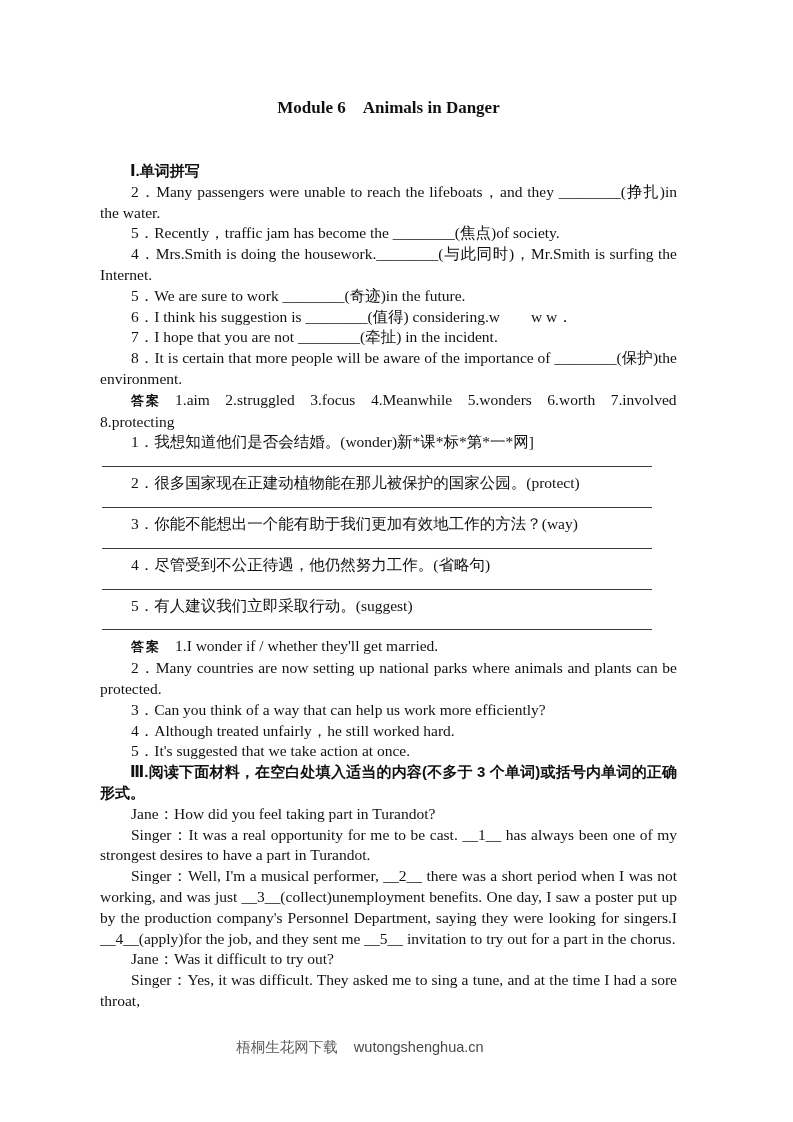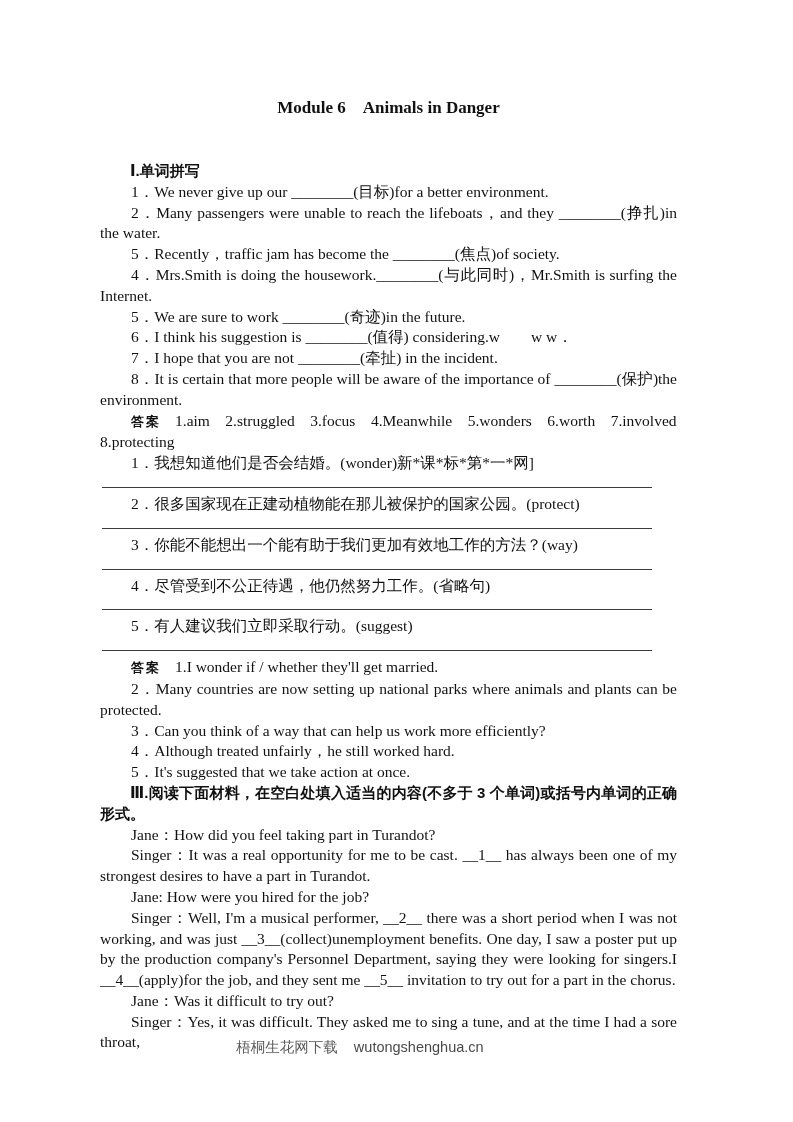--- a/index.html
+++ b/index.html
@@ -67,21 +67,20 @@
 </style>
 </head>
 <body>
 
 <div class="page">
   <div class="content">
 
     <p class="doc-title">Module 6　Animals in Danger</p>
 
     <p class="sec-heading">Ⅰ.单词拼写</p>
-    <p class="indent">1．We never give up our ________(目标)for a better environment.</p>
     <p class="indent">2．Many passengers were unable to reach the lifeboats，and they ________(挣扎)in the water.</p>
     <p class="indent">5．Recently，traffic jam has become the ________(焦点)of society.</p>
     <p class="indent">4．Mrs.Smith is doing the housework.________(与此同时)，Mr.Smith is surfing the Internet.</p>
     <p class="indent">5．We are sure to work ________(奇迹)in the future.</p>
     <p class="indent">6．I think his suggestion is ________(值得) considering.w　　w w．</p>
     <p class="indent">7．I hope that you are not ________(牵扯) in the incident.</p>
     <p class="indent">8．It is certain that more people will be aware of the importance of ________(保护)the environment.</p>
     <p class="indent"><span class="answer-label">答案</span><span>1.aim　2.struggled　3.focus　4.Meanwhile　5.wonders　6.worth　7.involved</span></p>
     <p>8.protecting</p>
 
@@ -97,21 +96,20 @@
     <div class="blank-line"></div>
     <p class="indent"><span class="answer-label">答案</span><span>1.I wonder if / whether they'll get married.</span></p>
     <p class="indent">2．Many countries are now setting up national parks where animals and plants can be protected.</p>
     <p class="indent">3．Can you think of a way that can help us work more efficiently?</p>
     <p class="indent">4．Although treated unfairly，he still worked hard.</p>
     <p class="indent">5．It's suggested that we take action at once.</p>
 
     <p class="sec-heading">Ⅲ.阅读下面材料，在空白处填入适当的内容(不多于 3 个单词)或括号内单词的正确形式。</p>
     <p class="indent"><span class="speaker">Jane：</span><span>How did you feel taking part in Turandot?</span></p>
     <p class="indent"><span class="speaker">Singer：</span><span>It was a real opportunity for me to be cast. __1__ has always been one of my strongest desires to have a part in Turandot.</span></p>
-    <p class="indent"><span class="speaker">Jane:</span><span> How were you hired for the job?</span></p>
     <p class="indent"><span class="speaker">Singer：</span><span>Well, I'm a musical performer, __2__ there was a short period when I was not working, and was just __3__(collect)unemployment benefits. One day, I saw a poster put up by the production company's Personnel Department, saying they were looking for singers.I __4__(apply)for the job, and they sent me __5__ invitation to try out for a part in the chorus.</span></p>
     <p class="indent"><span class="speaker">Jane：</span><span>Was it difficult to try out?</span></p>
     <p class="indent"><span class="speaker">Singer：</span><span>Yes, it was difficult. They asked me to sing a tune, and at the time I had a sore throat,</span></p>
 
   </div>
 
   <div class="footer">
     <span>梧桐生花网下载</span><span class="url">wutongshenghua.cn</span>
   </div>
 </div>

